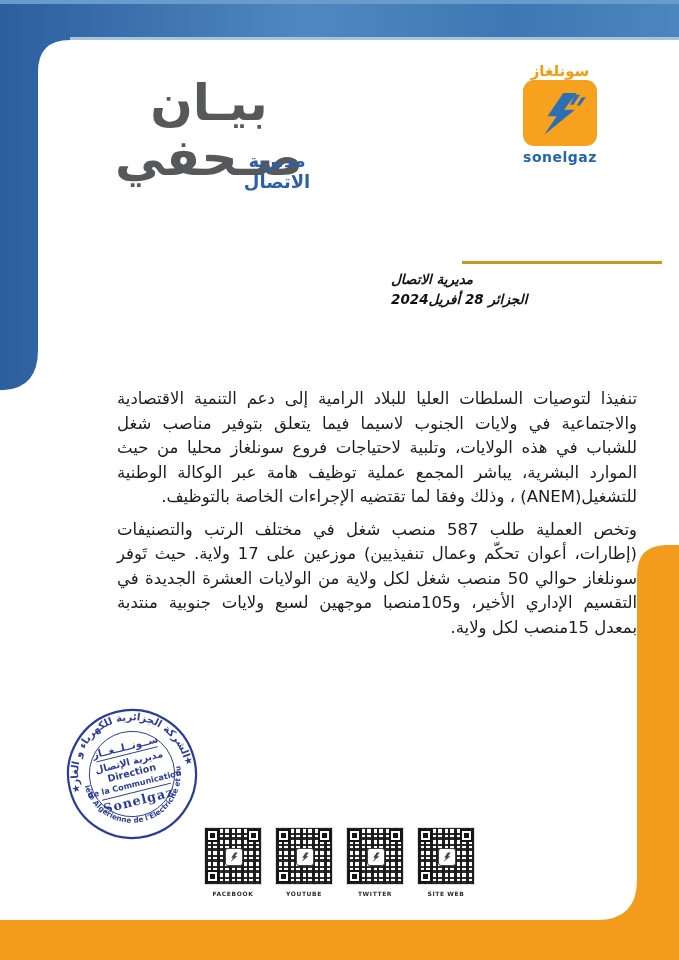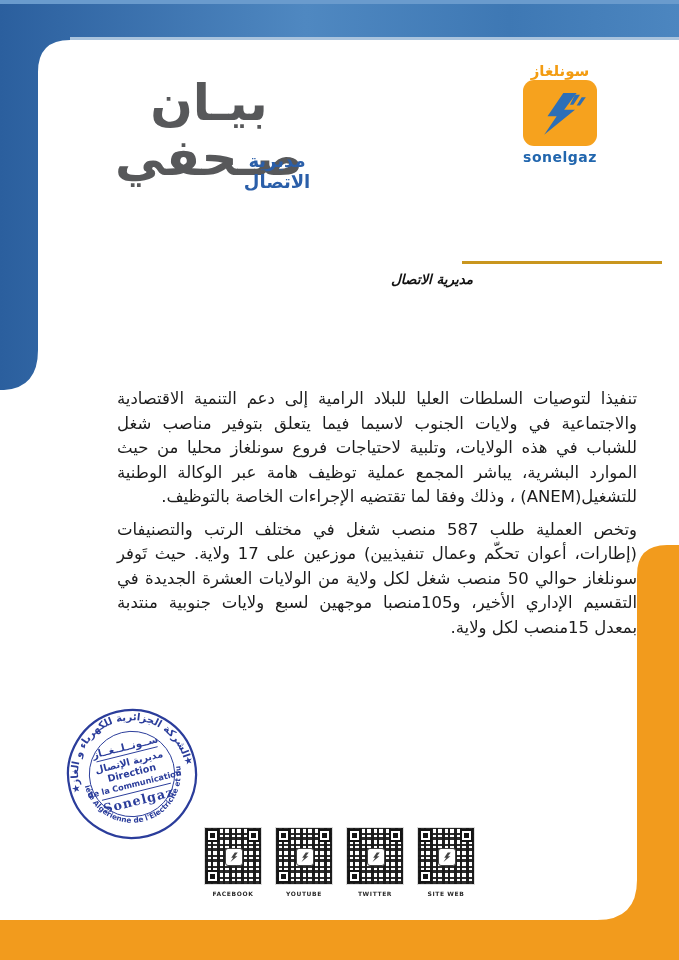--- a/index.html
+++ b/index.html
@@ -110,20 +110,21 @@
         <polygon points="50,8 56,8 48,20 44,20" fill="#2D6FB7"></polygon>
         <polygon points="58,11 63,11 56,21 52,21" fill="#2D6FB7"></polygon>
       </svg>
     </div>
     <div class="logo-latin">sonelgaz</div>
   </div>
 
   <div class="gold-line"></div>
   <div class="date-block">
     <div>مديرية الاتصال</div>
+    <div>الجزائر 28 أفريل2024</div>
   </div>
 
 
   <div class="doc-body">
     <p>تنفيذا لتوصيات السلطات العليا للبلاد الرامية إلى دعم التنمية الاقتصادية والاجتماعية في ولايات الجنوب لاسيما فيما يتعلق بتوفير مناصب شغل للشباب في هذه الولايات، وتلبية لاحتياجات فروع سونلغاز محليا من حيث الموارد البشرية، يباشر المجمع عملية توظيف هامة عبر الوكالة الوطنية للتشغيل(ANEM) ، وذلك وفقا لما تقتضيه الإجراءات الخاصة بالتوظيف.</p>
     <p>وتخص العملية طلب 587 منصب شغل في مختلف الرتب والتصنيفات (إطارات، أعوان تحكّم وعمال تنفيذيين) موزعين على 17 ولاية. حيث تَوفر سونلغاز حوالي 50 منصب شغل لكل ولاية من الولايات العشرة الجديدة في التقسيم الإداري الأخير، و105منصبا موجهين لسبع ولايات جنوبية منتدبة بمعدل 15منصب لكل ولاية.</p>
   </div>
 
   <svg class="stamp" viewBox="0 0 130 130">
     <defs>

